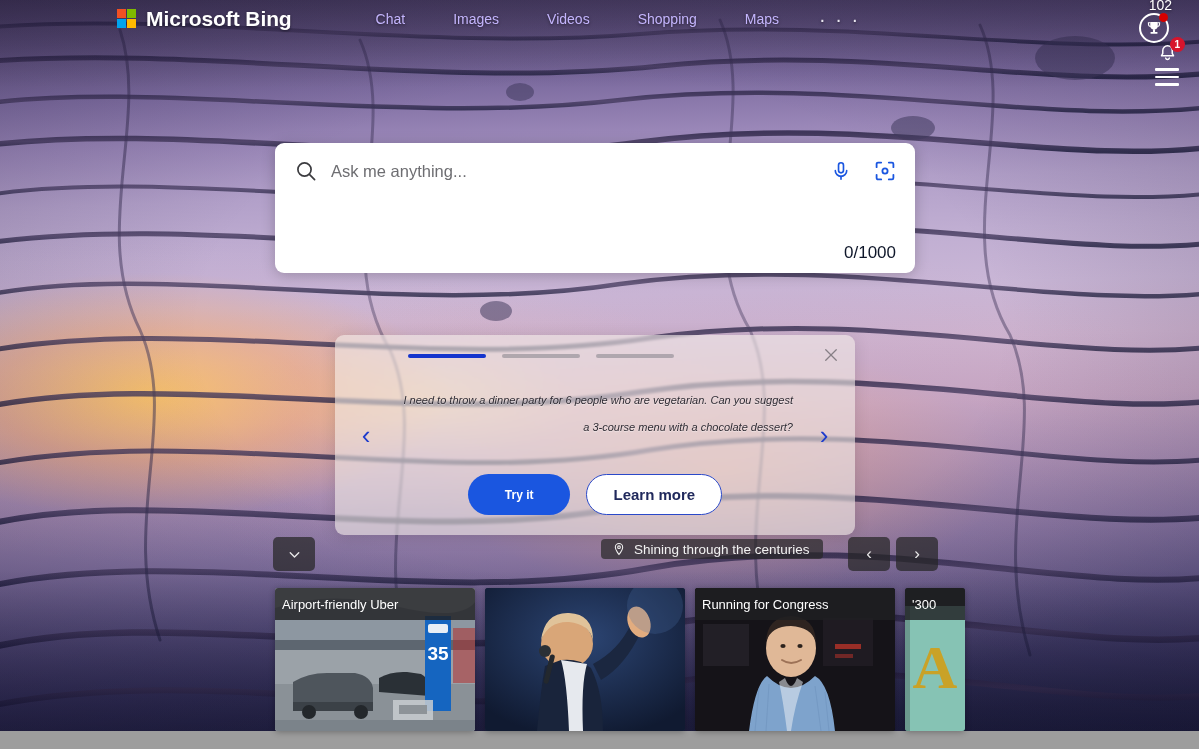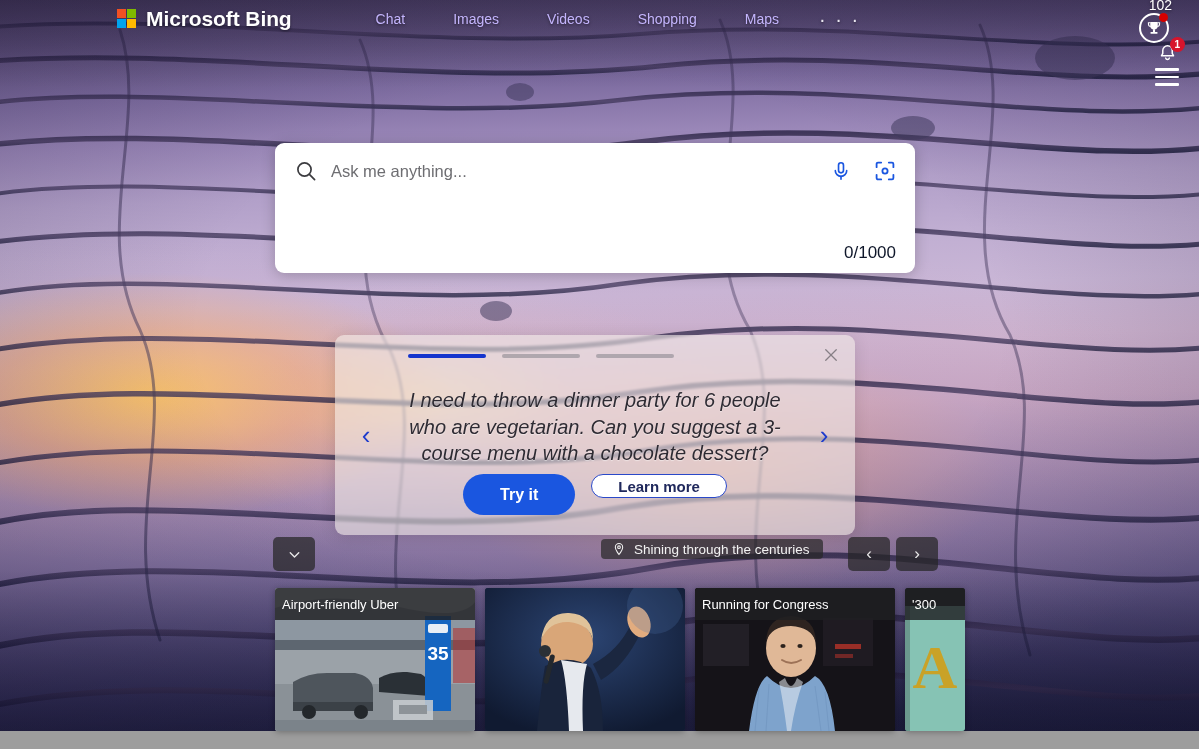--- a/index.html
+++ b/index.html
@@ -126,43 +126,43 @@
     position:absolute; top:19px; left:73px; display:flex; gap:16px;
   }
   .seg { width:78px; height:4px; border-radius:2px; background:rgba(110,110,120,0.45); }
   .seg.on { background:#1434cd; }
   #promo-close {
     position:absolute; top:11px; right:15px; width:18px; height:18px;
     cursor:pointer; opacity:.55;
   }
   #promo-text {
     position:absolute; left:62px; right:62px; top:52px;
-    text-align:center; font-style:italic; font-size:20px;
+    text-align:right; font-style:italic; font-size:11px;
     line-height:26.5px; color:#2e2b33; font-weight:500;
     text-shadow:0 1px 1px rgba(255,255,255,.5);
   }
   .promo-arrow {
     position:absolute; top:50%; transform:translateY(-50%);
     font-size:26px; color:#1e3ccc; cursor:pointer; font-weight:400;
     width:26px; text-align:center; user-select:none;
   }
   #promo-prev { left:18px; }
   #promo-next { right:18px; }
   #promo-buttons {
     position:absolute; bottom:20px; left:0; right:0;
     display:flex; justify-content:center; gap:16px;
   }
   .btn-primary {
     background:#1a56e0; color:#fff; border:none; border-radius:21px;
-    height:41px; padding:0 37px; font-size:16px; font-weight:600;
+    height:41px; padding:0 37px; font-size:12px; font-weight:600;
     cursor:pointer; font-family:"Liberation Sans", sans-serif;
   }
   .btn-secondary {
     background:#fff; color:#20295c; border:1.5px solid #2a49c9;
-    border-radius:21px; height:24px; padding:0 26px; font-size:15px;
+    border-radius:21px; height:41px; padding:0 26px; font-size:15px;
     font-weight:600; cursor:pointer; font-family:"Liberation Sans", sans-serif;
   }
 
   
   #collapse-btn {
     position:absolute; left:273px; top:537px; width:42px; height:34px;
     background:rgba(38,38,38,0.72); border-radius:5px;
     display:flex; align-items:center; justify-content:center; cursor:pointer; z-index:22;
   }
   #info-pill {

